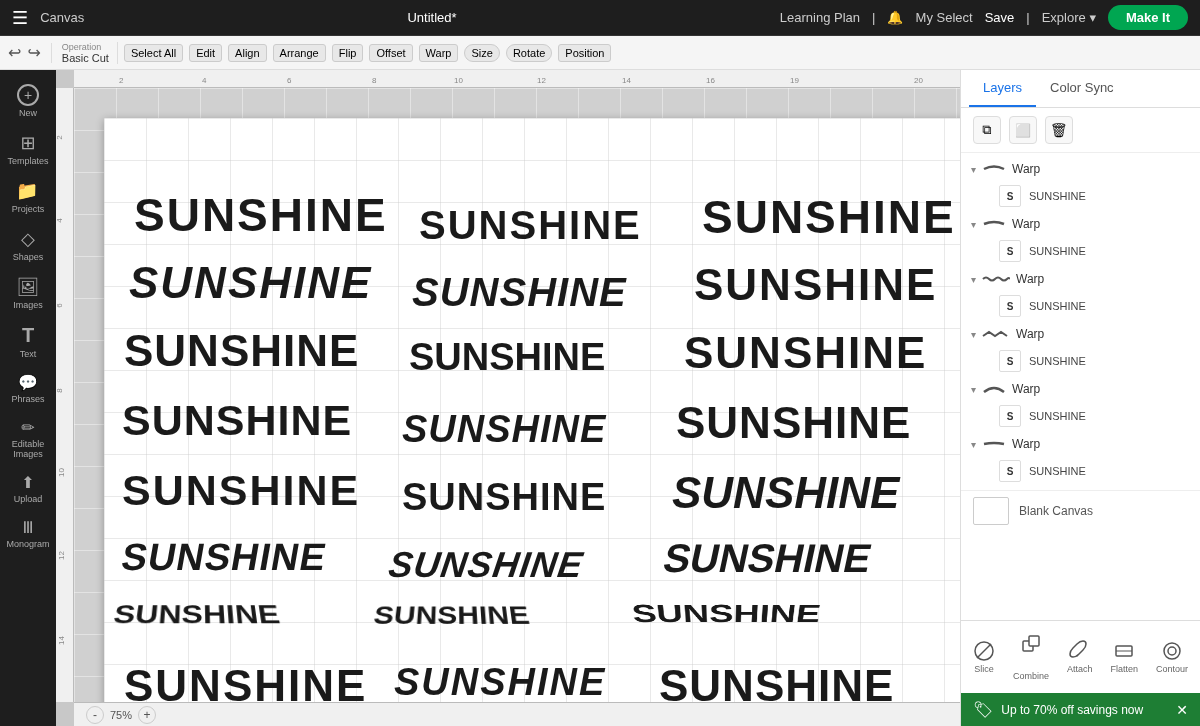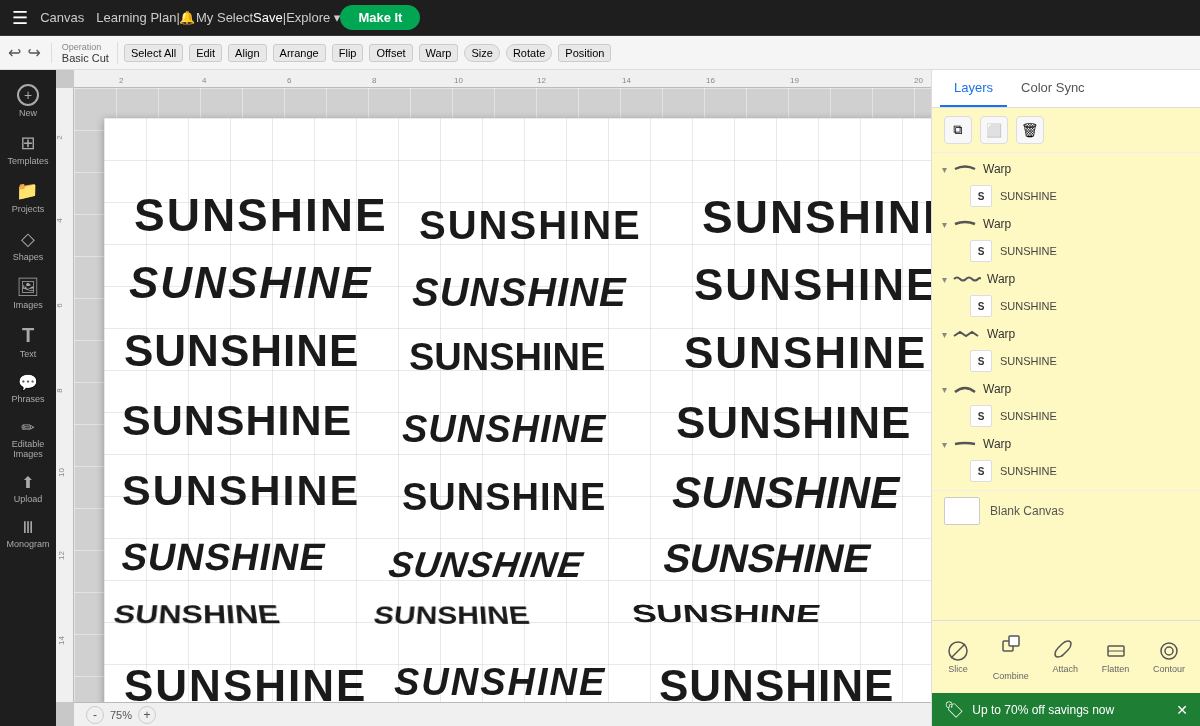--- a/index.html
+++ b/index.html
@@ -60,21 +60,22 @@
       display: flex;
       flex-direction: column;
     }
   </style>
 </head>
 <body>
 
 <div id="topbar">
   <span style="font-size:18px;color:#fff;cursor:pointer;">☰</span>
   <span style="font-size:13px;color:#ccc;">Canvas</span>
-  <div style="display:flex;align-items:center;gap:0;font-size:13px;color:#ccc;">
+  <span style="flex:1;text-align:center;font-size:13px;color:#fff;font-weight:500;">Untitled*</span>
+  <div style="display:flex;align-items:center;gap:12px;font-size:13px;color:#ccc;">
     <span style="cursor:pointer;">Learning Plan</span>
     <span>|</span>
     <span style="cursor:pointer;">🔔</span>
     <span style="cursor:pointer;">My Select</span>
     <span style="cursor:pointer;color:#fff;">Save</span>
     <span>|</span>
     <span style="cursor:pointer;">
       <span>Explore</span>
       <span>▾</span>
     </span>
@@ -209,21 +210,21 @@
       </div>
     </div>
 
     <div style="position:absolute;bottom:0;left:18px;right:0;height:24px;background:#f0f0f0;border-top:1px solid #bbb;display:flex;align-items:center;padding:0 12px;gap:6px;font-size:11px;color:#555;">
       <button style="background:none;border:1px solid #ccc;border-radius:50%;width:18px;height:18px;cursor:pointer;font-size:12px;display:flex;align-items:center;justify-content:center;color:#555;padding:0;">-</button>
       <span>75%</span>
       <button style="background:none;border:1px solid #ccc;border-radius:50%;width:18px;height:18px;cursor:pointer;font-size:12px;display:flex;align-items:center;justify-content:center;color:#555;padding:0;">+</button>
     </div>
   </div>
 
-  <div id="right-panel" style="width:269px;background:#fef9c3;border-left:1px solid #ddd;display:flex;flex-direction:column;">
+  <div id="right-panel" style="width:240px;background:#ffffff;border-left:1px solid #ddd;display:flex;flex-direction:column;">
 
     <div style="display:flex;border-bottom:1px solid #ddd;padding:0 8px;background:#fff;">
       <div style="padding:10px 14px;font-size:13px;cursor:pointer;color:#1a73e8;border-bottom:2px solid #1a73e8;font-weight:500;">
         <span>Layers</span>
       </div>
       <div style="padding:10px 14px;font-size:13px;cursor:pointer;color:#555;border-bottom:2px solid transparent;">
         <span>Color Sync</span>
       </div>
     </div>
 

